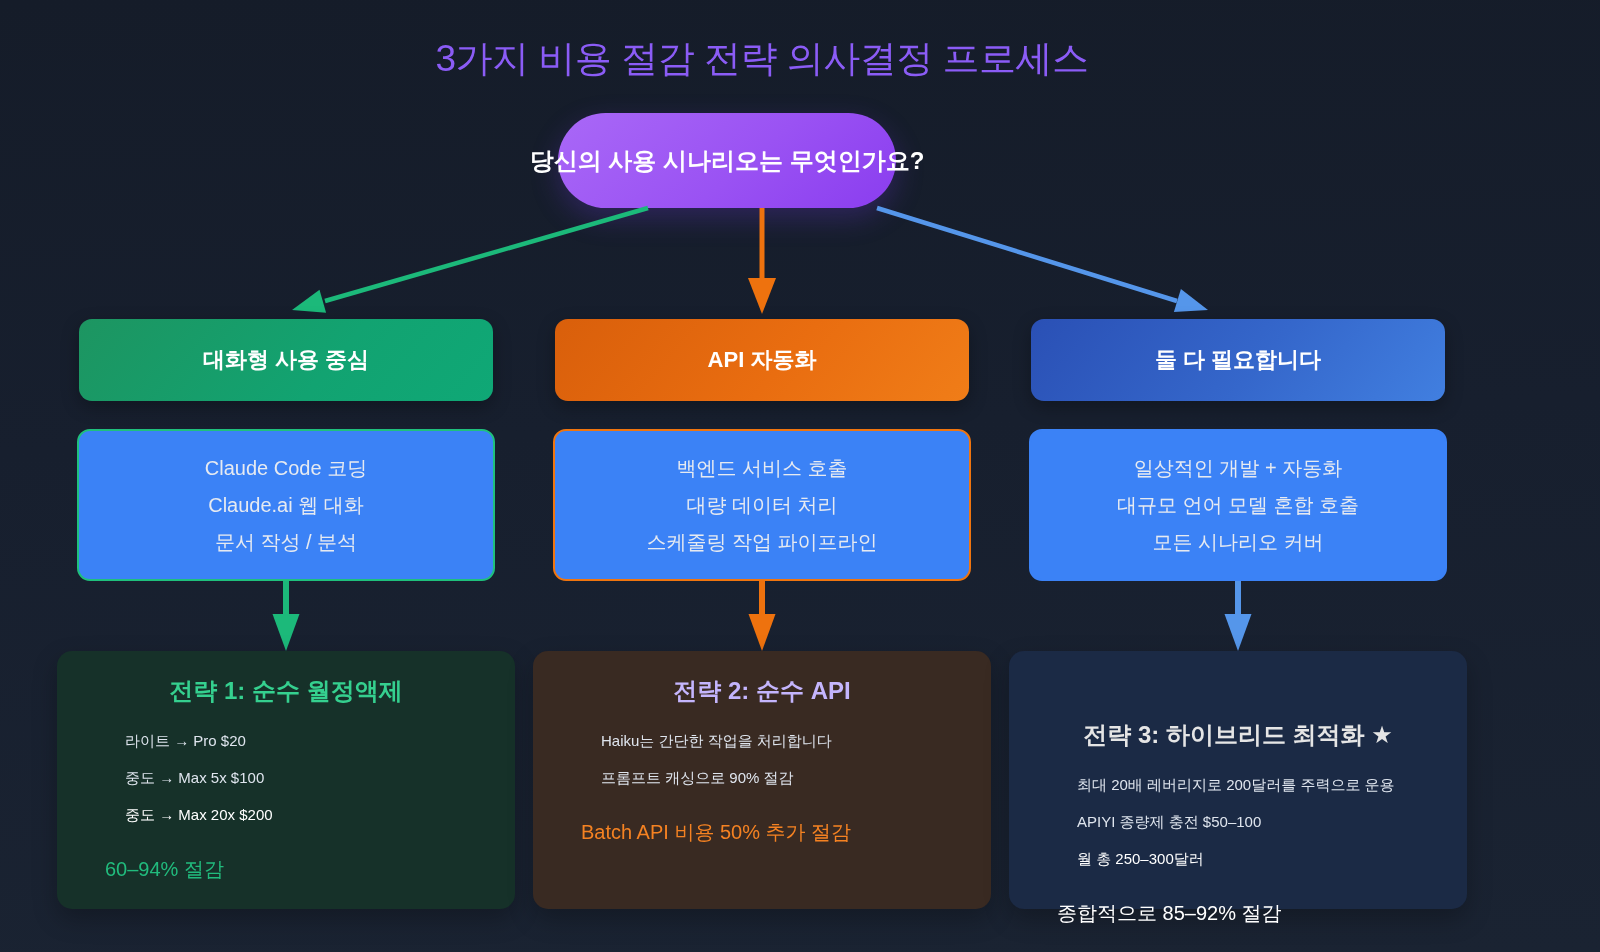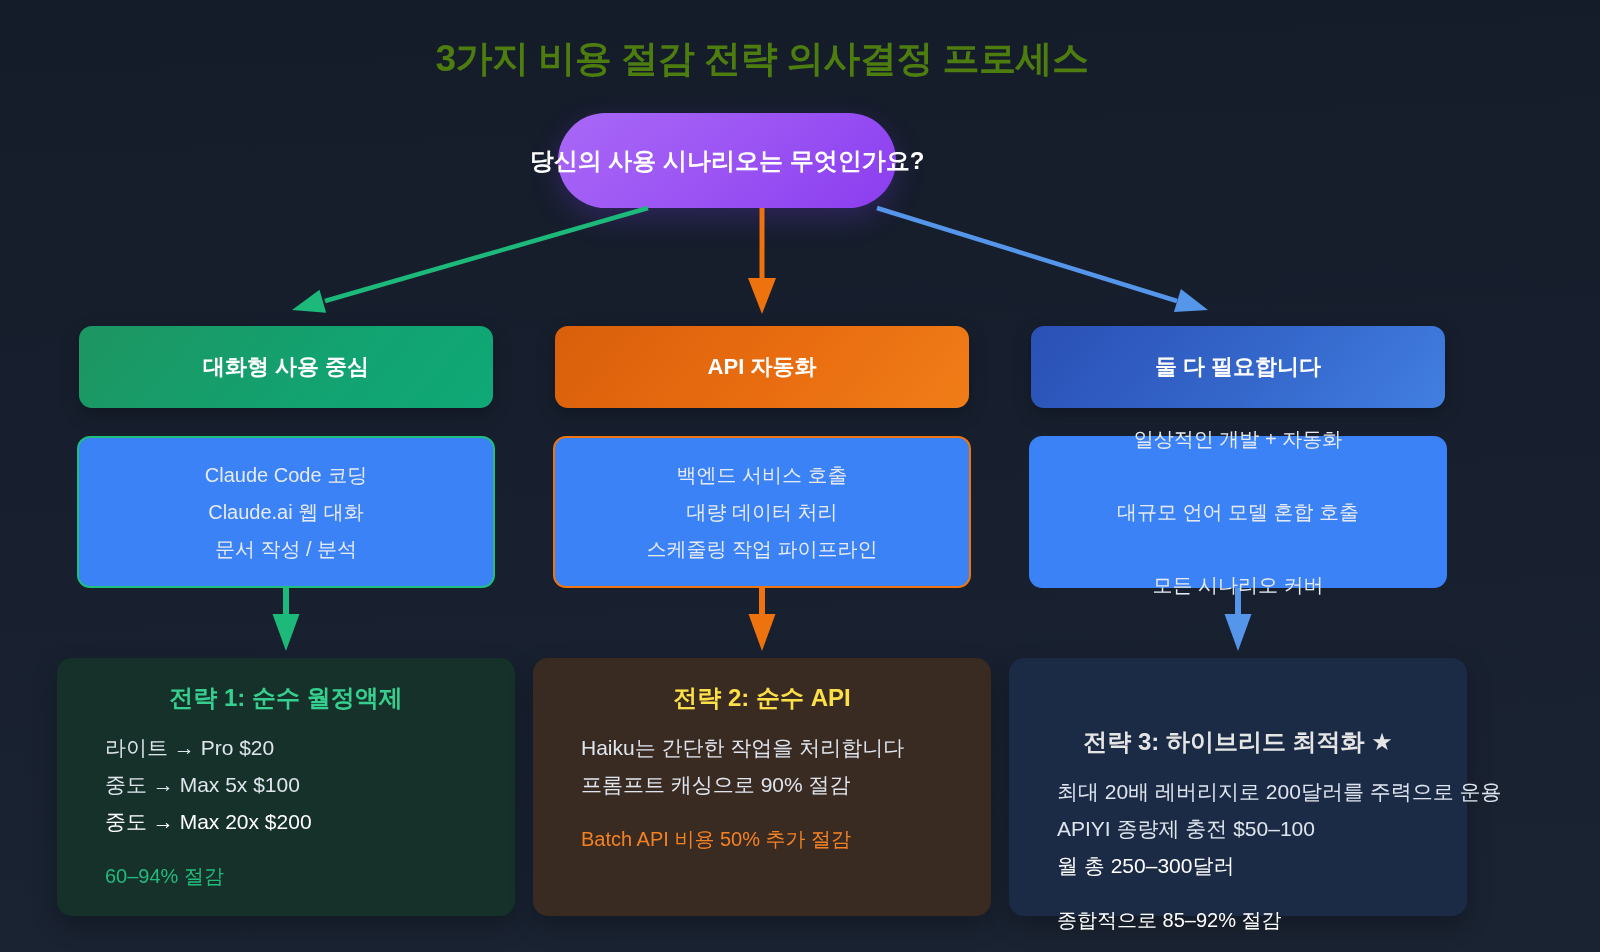--- a/index.html
+++ b/index.html
@@ -6,75 +6,75 @@
   html,body { width:1600px; height:952px; overflow:hidden; }
   body {
     font-family:"Liberation Sans","DejaVu Sans",sans-serif;
     background:linear-gradient(178deg,#151c29 0%,#171f2e 45%,#1a2332 100%);
     position:relative; color:#e8ecf3;
   }
   .stage { position:absolute; inset:0; }
 
   .page-title {
     position:absolute; top:34px; left:0; width:1524px;
-    text-align:center; font-size:37px; font-weight:700; color:#4d7c0f;
+    text-align:center; font-size:37px; font-weight:400; color:#8b5cf6;
     letter-spacing:-0.5px;
   }
 
   .decision-node {
     position:absolute; left:558px; top:113px; width:338px; height:95px;
     border-radius:999px;
     background:linear-gradient(140deg,#a968f7 0%,#9a52f3 55%,#8a3def 100%);
     display:flex; align-items:center; justify-content:center;
     box-shadow:0 10px 28px rgba(120,60,240,0.25);
   }
   .decision-node span { font-size:24px; font-weight:700; color:#ffffff; white-space:nowrap; }
 
   svg.arrows { position:absolute; inset:0; width:1600px; height:952px; pointer-events:none; }
 
   .column { position:absolute; top:318px; width:458px; }
   .col-1 { left:57px; }
   .col-2 { left:533px; }
   .col-3 { left:1009px; }
 
   .head {
-    width:414px; height:82px; margin:8px auto; border-radius:13px;
+    width:414px; height:82px; margin:1px auto; border-radius:13px;
     display:flex; align-items:center; justify-content:center;
     font-size:22px; font-weight:700; color:#ffffff;
     box-shadow:0 6px 18px rgba(0,0,0,0.28);
   }
   .head-green  { background:linear-gradient(130deg,#1d9561 0%,#12a371 60%,#0fa876 100%); }
   .head-orange { background:linear-gradient(130deg,#d95f0b 0%,#e96d10 55%,#f07d18 100%); }
   .head-blue   { background:linear-gradient(130deg,#2a50b5 0%,#3567cb 55%,#417fe0 100%); }
 
   .scenarios {
     width:418px; height:152px; margin:28px auto 0; border-radius:13px;
     background:#3b82f6;
     display:flex; flex-direction:column; align-items:center; justify-content:center;
     font-size:20px; color:#e6eaf1; line-height:37px; white-space:nowrap;
   }
   .sc-green  { border:2.5px solid #1fc07d; }
   .sc-orange { border:2.5px solid #f0750f; }
-  .sc-blue   { border:2.5px solid #3b82f6;gap:36px; }
+  .sc-blue   { border:2.5px solid #3b82f6; }
 
   .card {
     width:458px; height:258px; margin-top:70px; border-radius:15px;
     padding:24px 30px 0 48px;
     box-shadow:0 10px 24px rgba(0,0,0,0.25);
   }
   .card-green  { background:#163129; }
   .card-orange { background:#392a22; }
   .card-blue   { background:#1b2a45; }
 
   .card-title { text-align:center; font-size:24px; font-weight:700; margin-left:-18px; margin-bottom:15px; white-space:nowrap; }
   .t-green  { color:#35d08f; }
-  .t-orange { color:#fde047; }
+  .t-orange { color:#c4b5fd; }
   .t-blue   { color:#e5e5e5;margin-top:44px; }
 
-  .card-line { font-size:21px; line-height:37px; color:#dfe5ee; white-space:nowrap; }
+  .card-line { font-size:15px; line-height:37px; color:#dfe5ee; white-space:nowrap;margin-left:20px; }
   .card-line.bold { font-weight:400; color:#ffffff; }
 
   .card-footer { font-size:20px; margin-top:23px; white-space:nowrap; }
   .f-green  { color:#21bb7d; }
   .f-orange { color:#f58222; }
   .f-blue   { color:#ffffff; }
 </style>
 </head>
 <body>
 

